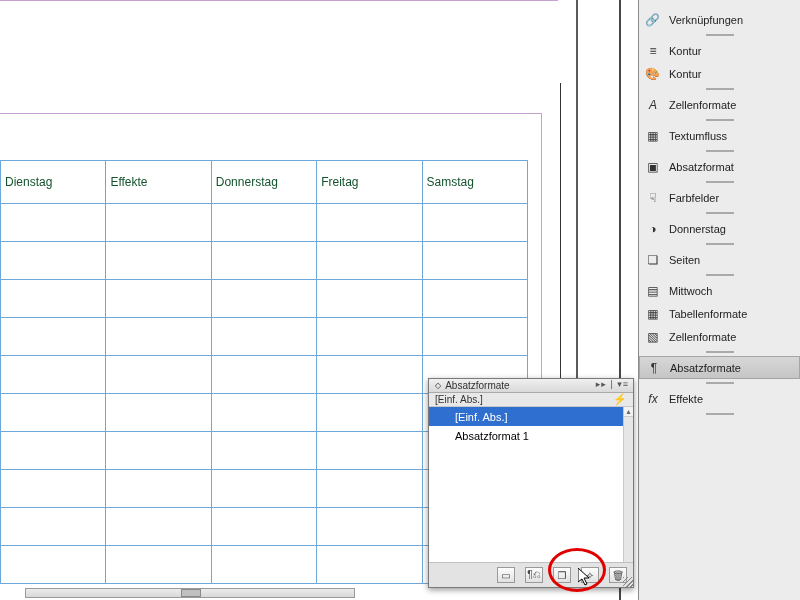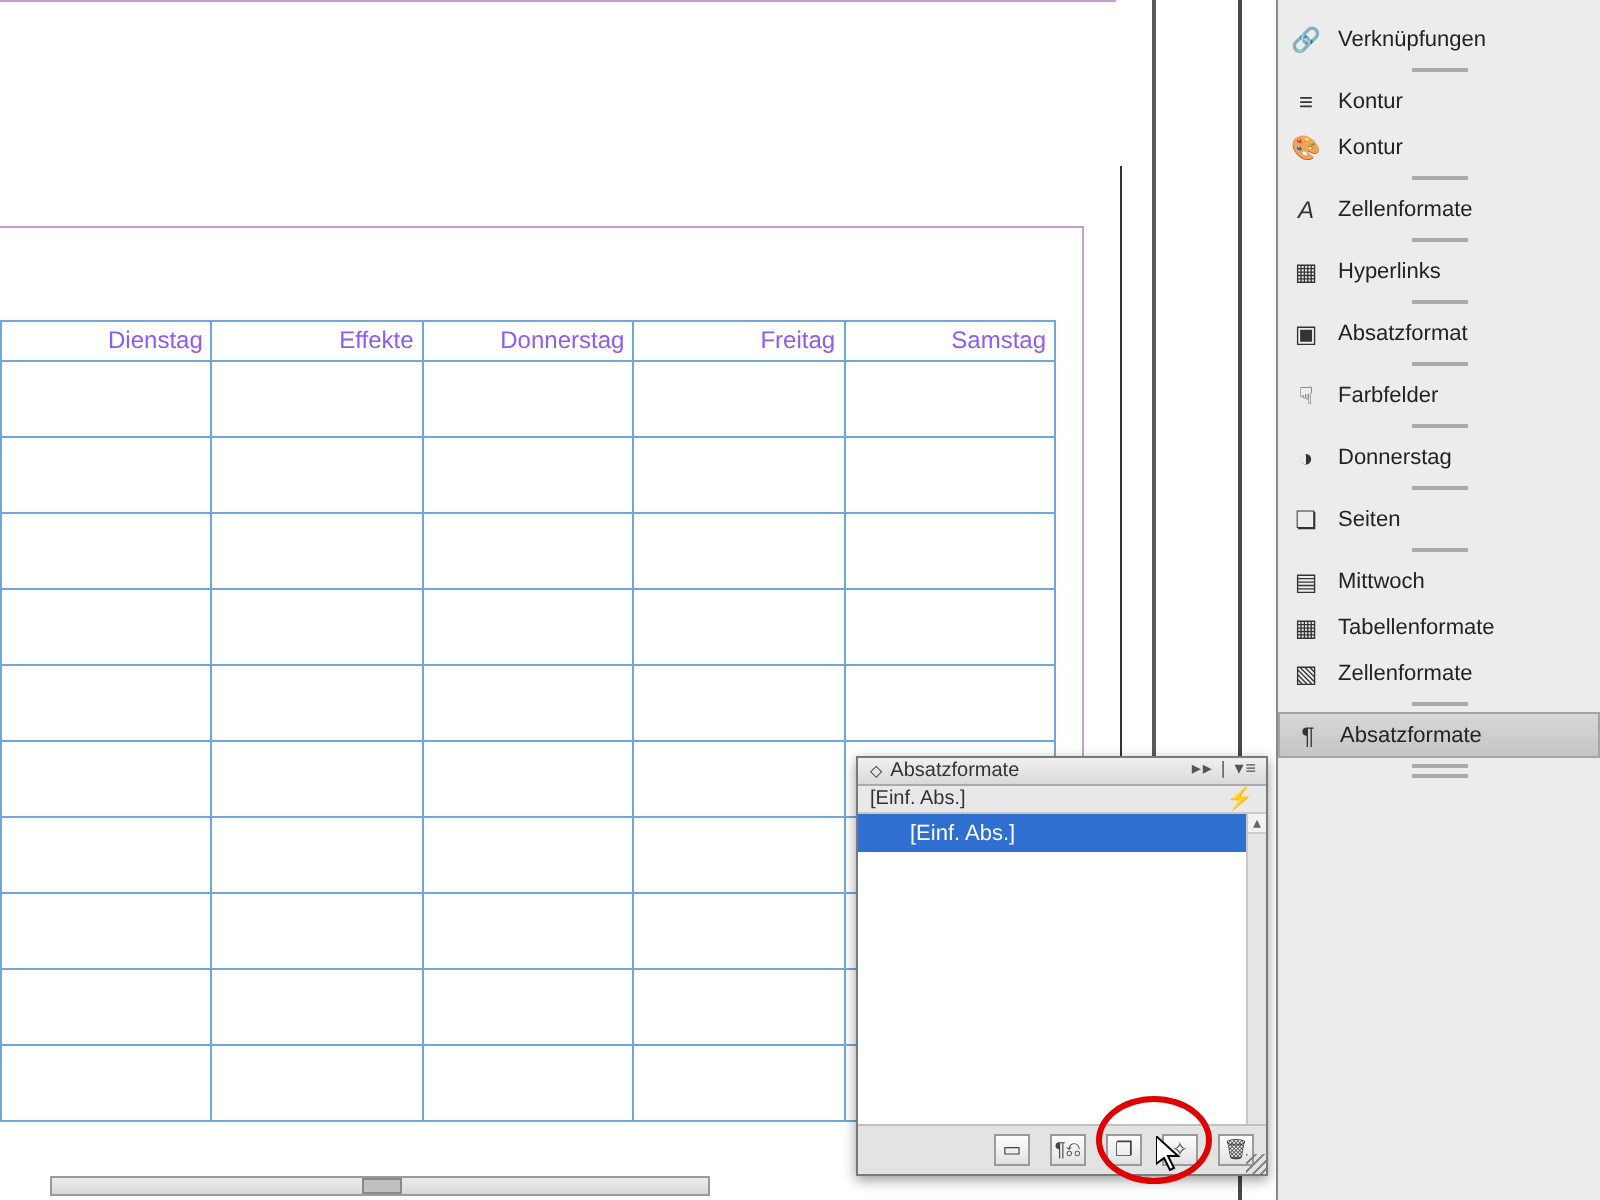--- a/index.html
+++ b/index.html
@@ -5,21 +5,21 @@
   * { box-sizing: border-box; margin: 0; padding: 0; }
   html, body { width: 800px; height: 600px; overflow: hidden; font-family: Tahoma, Arial, sans-serif; font-size: 11px; background: #fff; }
   .canvas-area { position: absolute; left: 0; top: 0; width: 635px; height: 600px; background: #fff; }
   .divider-v { position: absolute; left: 619px; top: 0; width: 2px; height: 600px; background: #474747; }
   .shadow-line { position: absolute; left: 576px; top: 0; width: 2px; height: 380px; background: #5a5a5a; }
   .page-border-right { position: absolute; left: 560px; top: 83px; width: 1px; height: 497px; background: #333; }
   .guide-border { position: absolute; border: 1px solid #c8a0d0; }
   .guide-top { left: 0; top: 62px; width: 558px; height: 1px; border:none; background:#c8a0d0; }
   .guide-inner { left: 0; top: 113px; width: 542px; height: 470px; border-left:none; border-bottom:none; }
   table.cal { position: absolute; left: 0; top: 160px; border-collapse: collapse; width: 528px; table-layout: fixed; }
-  table.cal td, table.cal th { border: 1px solid #6fa8d8; height: 38px; padding: 2px 4px; font-weight: normal; text-align: right; vertical-align: top; font-size: 12px; color:#8b5cf6; }
+  table.cal td, table.cal th { border: 1px solid #6fa8d8; height: 38px; padding: 14px 4px; font-weight: normal; text-align: left; vertical-align: top; font-size: 12px; color:#14532d; }
   table.cal th { height: 20px; }
   .scrollbar-h { position: absolute; left: 25px; bottom: 2px; width: 330px; height: 10px; background: linear-gradient(#ececec,#d8d8d8); border:1px solid #9a9a9a; }
   .scrollbar-h .thumb { position:absolute; left:155px; top:0; width:20px; height:8px; background:#c0c0c0; border:1px solid #8a8a8a;}
   
   .panels-col { position: absolute; left: 638px; top: 0; width: 162px; height: 600px; background: #ececec; border-left: 1px solid #8a8a8a; }
   .panel-grip { width:28px; height:2px; border-top:1px solid #aaa; border-bottom:1px solid #aaa; margin:3px auto; }
   .panel-item { display:flex; align-items:center; height:23px; padding:0 6px; gap:8px; color:#222; cursor:pointer; }
   .panel-item.selected { background:linear-gradient(#d7d7d7,#c5c5c5); border:1px solid #a5a5a5; }
   .panel-icon { width:16px; height:16px; display:inline-flex; align-items:center; justify-content:center; font-size:12px; color:#333; }
   .group-gap { height:8px; }
@@ -164,21 +164,21 @@
   <div class="panel-item">
     <span class="panel-icon">
         <i>A</i>
       </span>
     <span>Zellenformate</span>
   </div>
   <div class="panel-grip"></div>
 
   <div class="panel-item">
     <span class="panel-icon">▦</span>
-    <span>Hyperlinks</span>
+    <span>Textumfluss</span>
   </div>
   <div class="panel-grip"></div>
 
   <div class="panel-item">
     <span class="panel-icon">▣</span>
     <span>Absatzformat</span>
   </div>
   <div class="panel-grip"></div>
 
   <div class="panel-item">
@@ -212,37 +212,46 @@
     <span>Zellenformate</span>
   </div>
   <div class="panel-grip"></div>
 
   <div class="panel-item selected">
     <span class="panel-icon">¶</span>
     <span>Absatzformate</span>
   </div>
   <div class="panel-grip"></div>
 
+  <div class="panel-item">
+    <span class="panel-icon">
+        <i>fx</i>
+      </span>
+    <span>Effekte</span>
+  </div>
   <div class="panel-grip"></div>
 </div>
 
 <div class="float-panel">
   <div class="fp-title">
     <span class="arrows">◇</span>
     <span>Absatzformate</span>
     <span class="right-ctrls">▸▸ | ▾≡</span>
   </div>
   <div class="fp-sub">
     <span>[Einf. Abs.]</span>
     <span class="bolt">⚡</span>
   </div>
   <div class="fp-list">
     <div class="fp-list-inner">
       <div class="fp-row selected">
         <span>[Einf. Abs.]</span>
+      </div>
+      <div class="fp-row">
+        <span>Absatzformat 1</span>
       </div>
     </div>
     <div class="fp-scroll">
       <div class="sb-arrow">▴</div>
     </div>
   </div>
   <div class="fp-footer">
     <div class="fp-btn">▭</div>
     <div class="fp-btn">¶⎌</div>
     <div class="fp-btn">❐</div>

